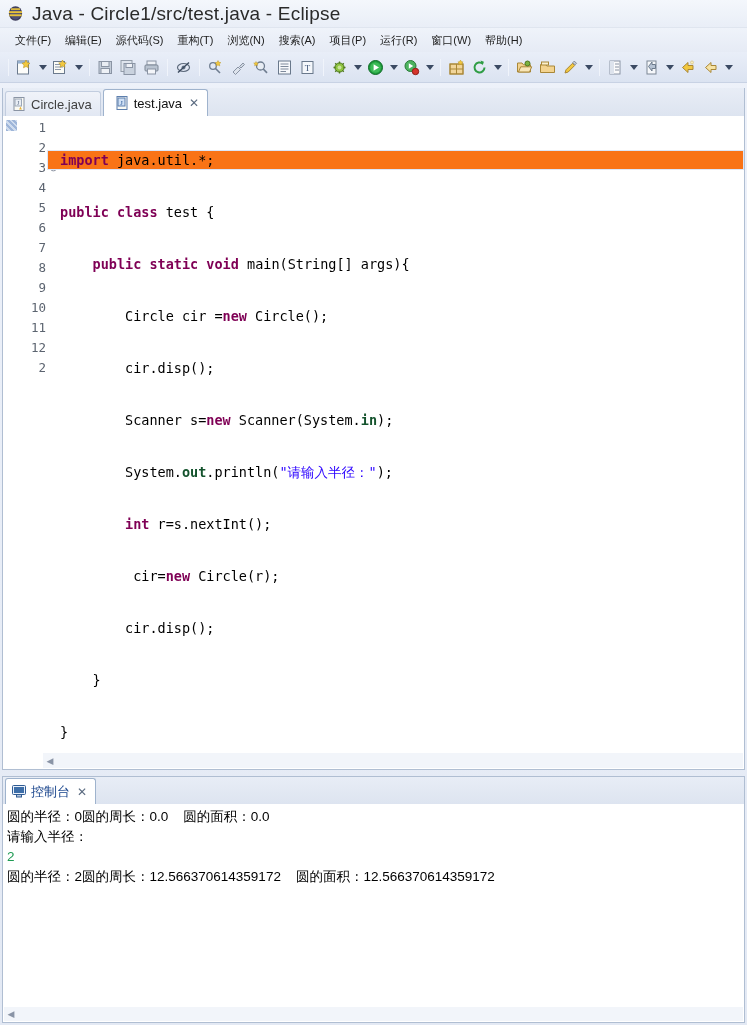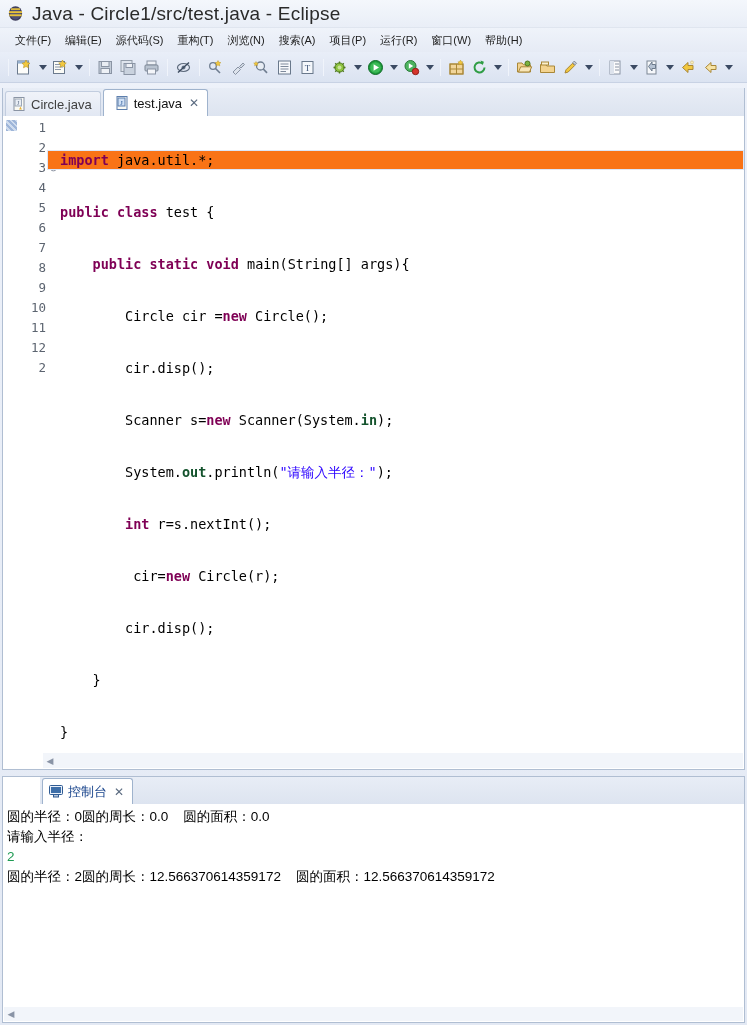--- a/index.html
+++ b/index.html
@@ -174,21 +174,20 @@
   .ed-hscroll .arrow {
     width: 14px; text-align: center; font-size: 9px; color: #8a94a6;
   }
 
   
   .console-panel {
     position: absolute;
     left: 2px; top: 776px; right: 2px; bottom: 2px;
     background: #fff;
     border: 1px solid #b0bed2;
-    padding-left: 37px;
   }
   .console-tabbar {
     height: 27px;
     display: flex; align-items: flex-end;
     background: linear-gradient(#e8edf6, #dde4f0);
     padding-left: 2px;
   }
   .ctab {
     height: 26px;
     display: flex; align-items: center;

